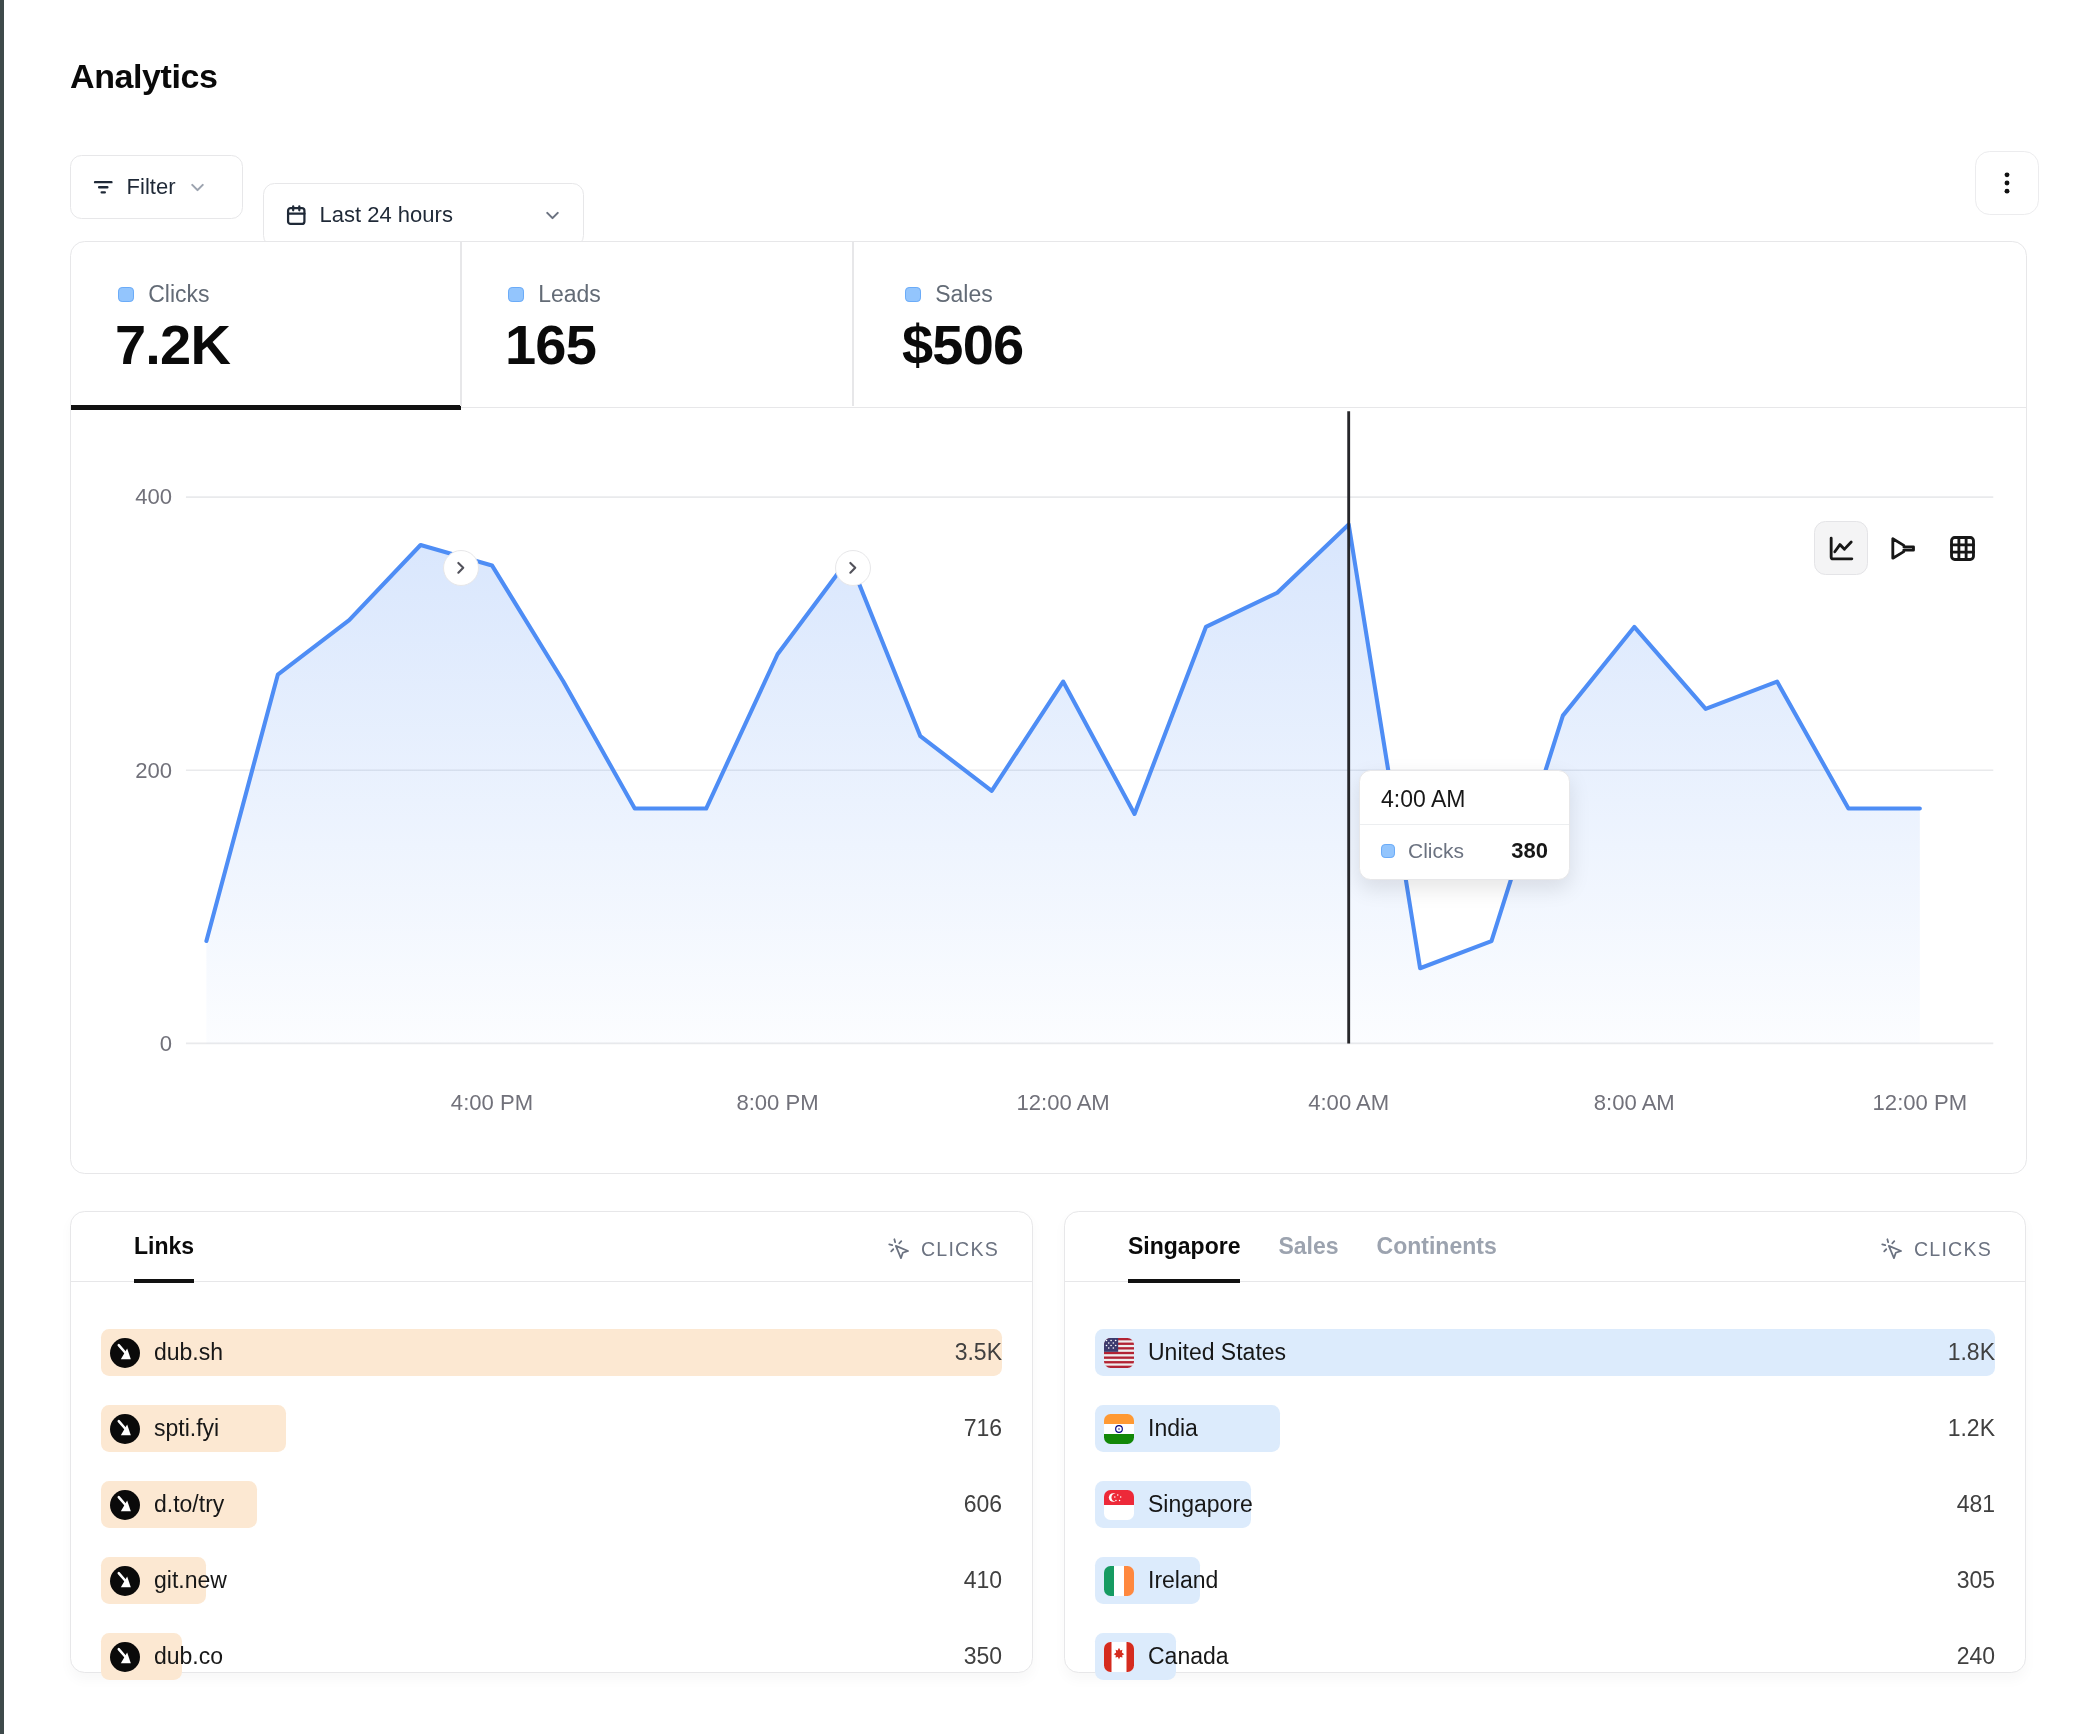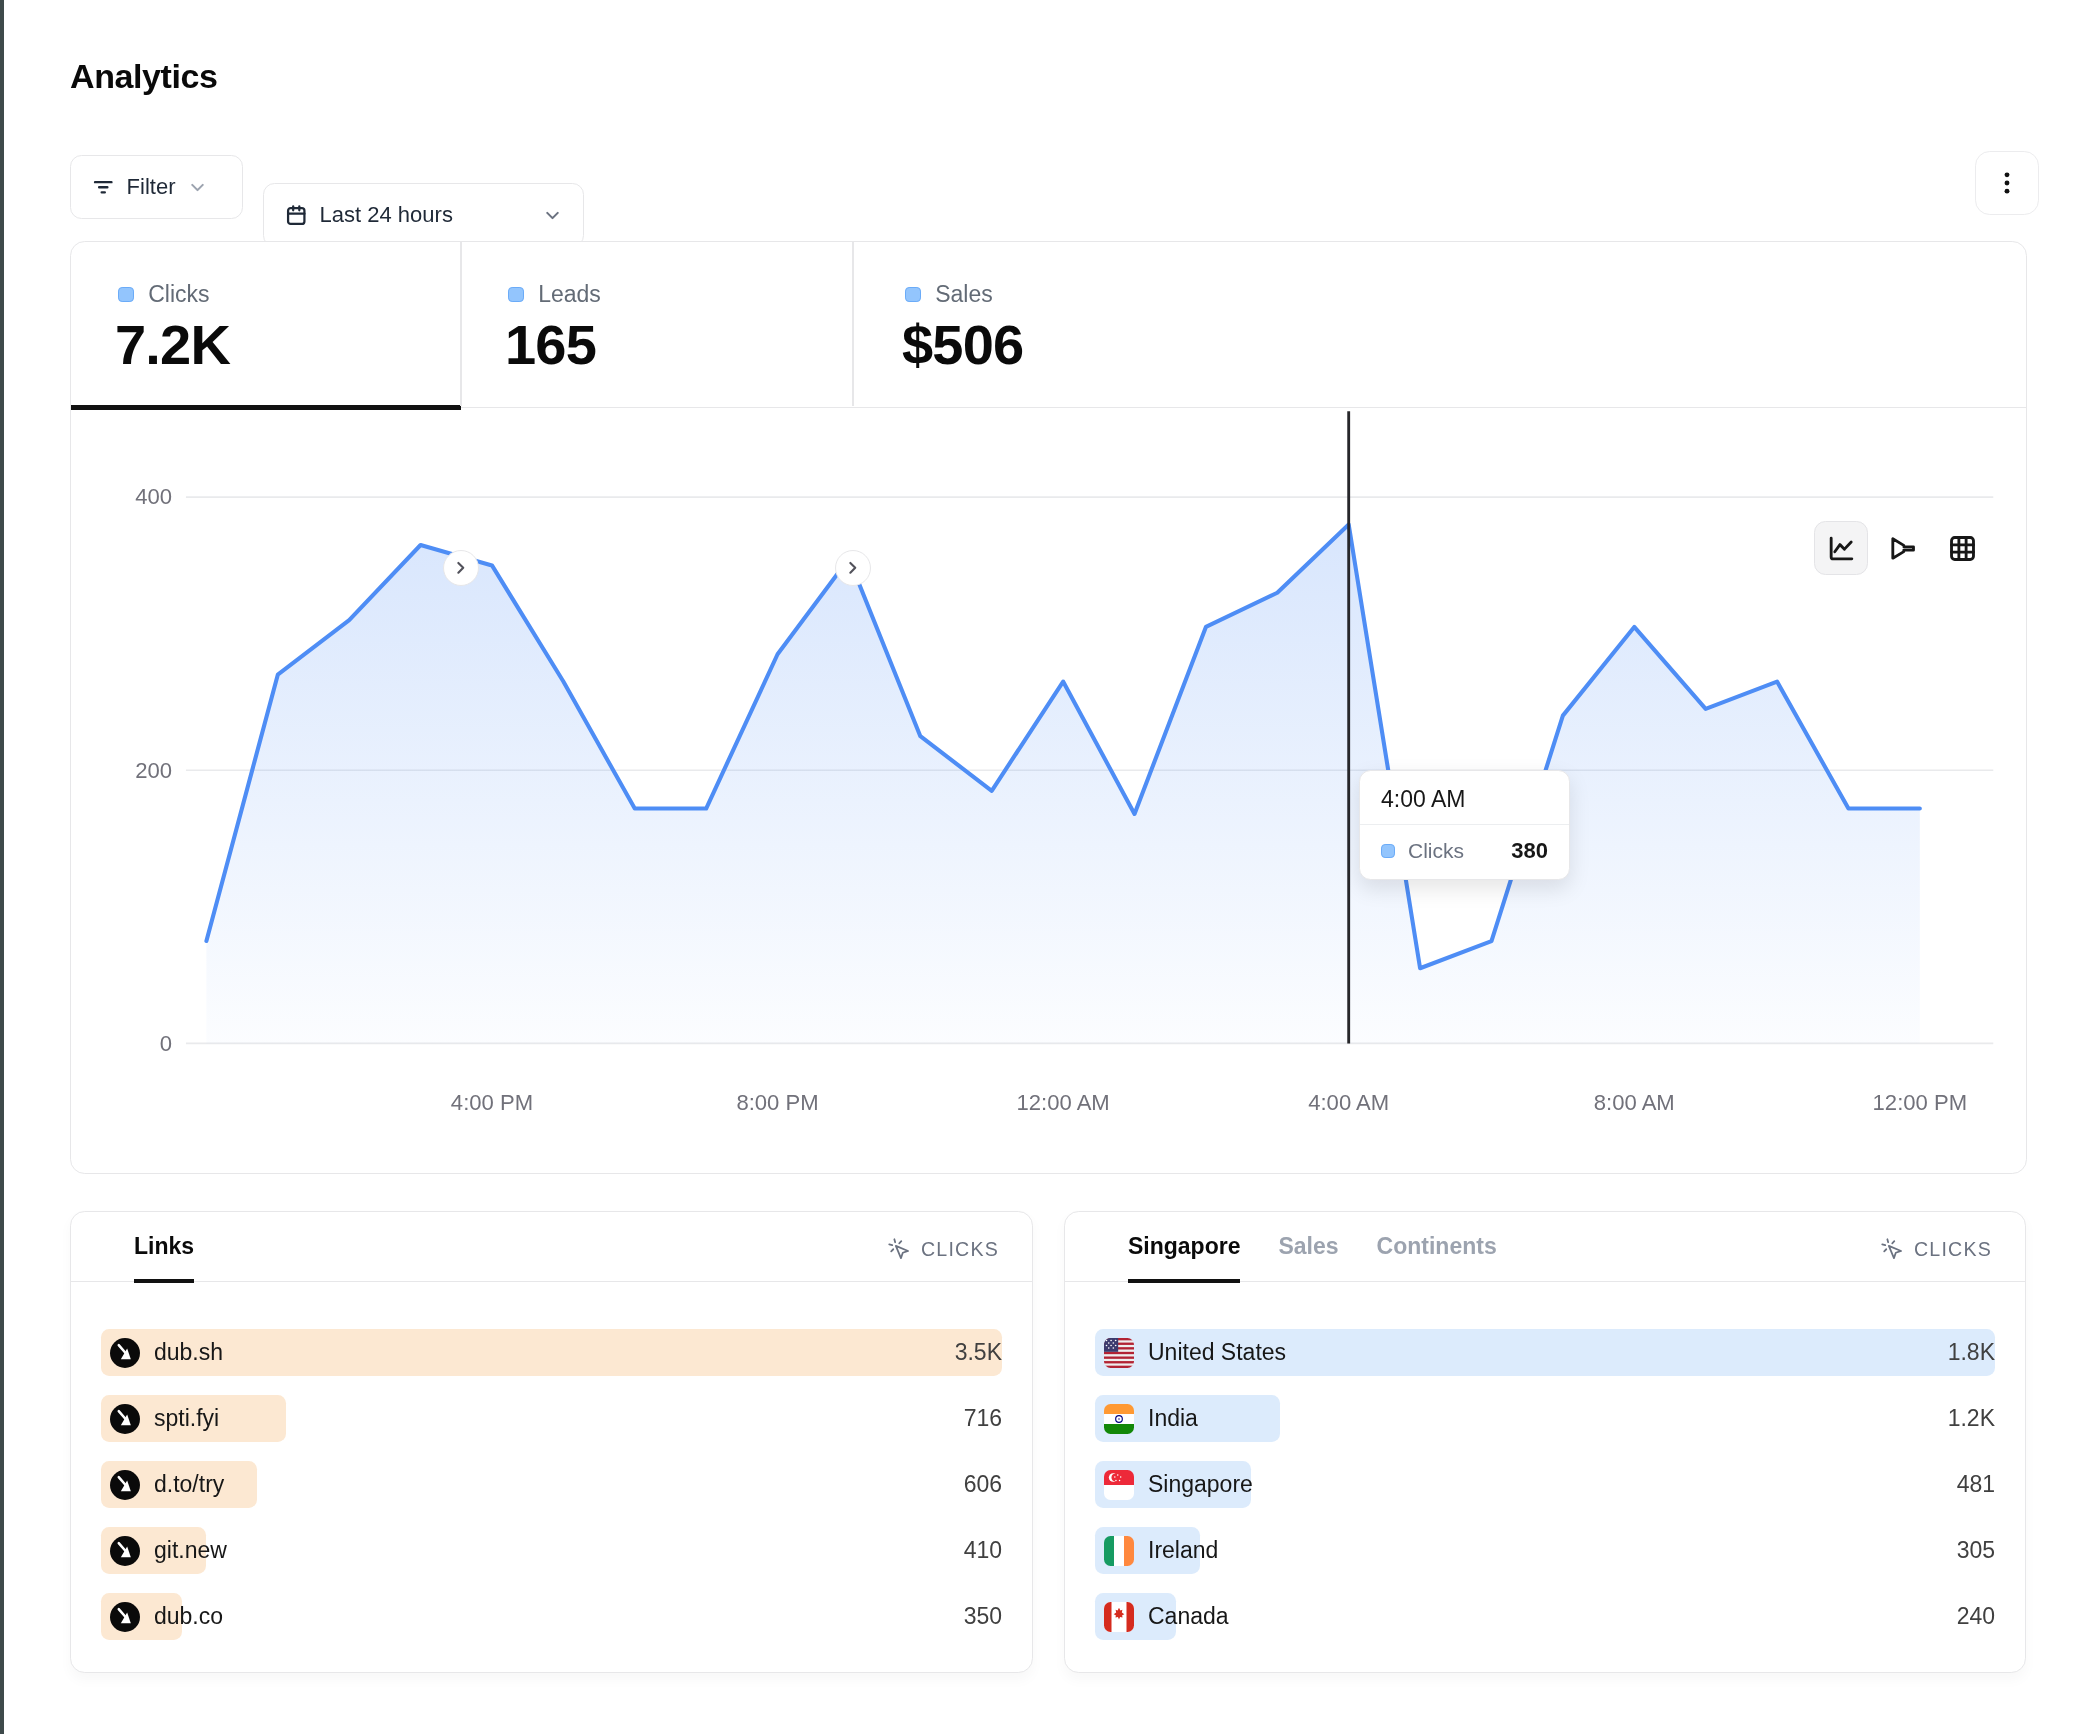--- a/index.html
+++ b/index.html
@@ -53,21 +53,21 @@
   .panel{position:absolute;top:1211px;height:462px;border:1.6px solid #e7e7e9;border-radius:14.7px;background:#fff;box-sizing:border-box;box-shadow:0 6.5px 13px rgba(0,0,0,.03);}
   .panel.links{left:70px;width:963px;}
   .panel.countries{left:1064px;width:962px;}
   .panel-header{position:relative;height:70px;border-bottom:1.6px solid #e7e7e9;display:flex;align-items:flex-end;padding:0 33px 0 43px;box-sizing:border-box;}
   .ptabs{display:flex;gap:38px;height:100%;align-items:center;margin-left:20px;}
   .ptab{position:relative;height:100%;display:flex;align-items:center;font-size:23px;font-weight:600;color:#9ca3af;cursor:pointer;}
   .ptab.active{color:#0a0a0a;}
   .ptab.active::after{content:"";position:absolute;left:0;bottom:-1.6px;height:4.1px;width:100%;background:#111;}
   .metric{margin-left:auto;display:flex;align-items:center;gap:9.8px;font-size:19.6px;letter-spacing:1.2px;color:#6b7280;font-weight:500;padding-bottom:19.6px;align-self:flex-end;}
   .rows{padding:47px 30px 0 30px;}
-  .row{position:relative;height:47px;margin-bottom:19px;cursor:pointer;}
+  .row{position:relative;height:47px;margin-bottom:29px;cursor:pointer;}
   .row-bar{position:absolute;left:0;top:0;height:100%;border-radius:8.2px;}
   .links .row-bar{background:var(--links-bar);}
   .countries .row-bar{background:var(--countries-bar);}
   .row-content{position:relative;display:flex;align-items:center;height:100%;padding-left:9px;gap:14px;}
   .row-label{font-size:23px;color:#171717;}
   .row-value{position:absolute;right:0;top:0;height:100%;display:flex;align-items:center;font-size:23px;color:#404040;}
   .flag{width:30px;height:30px;border-radius:6.5px;overflow:hidden;flex:none;}
 </style>
 </head>
 <body>

